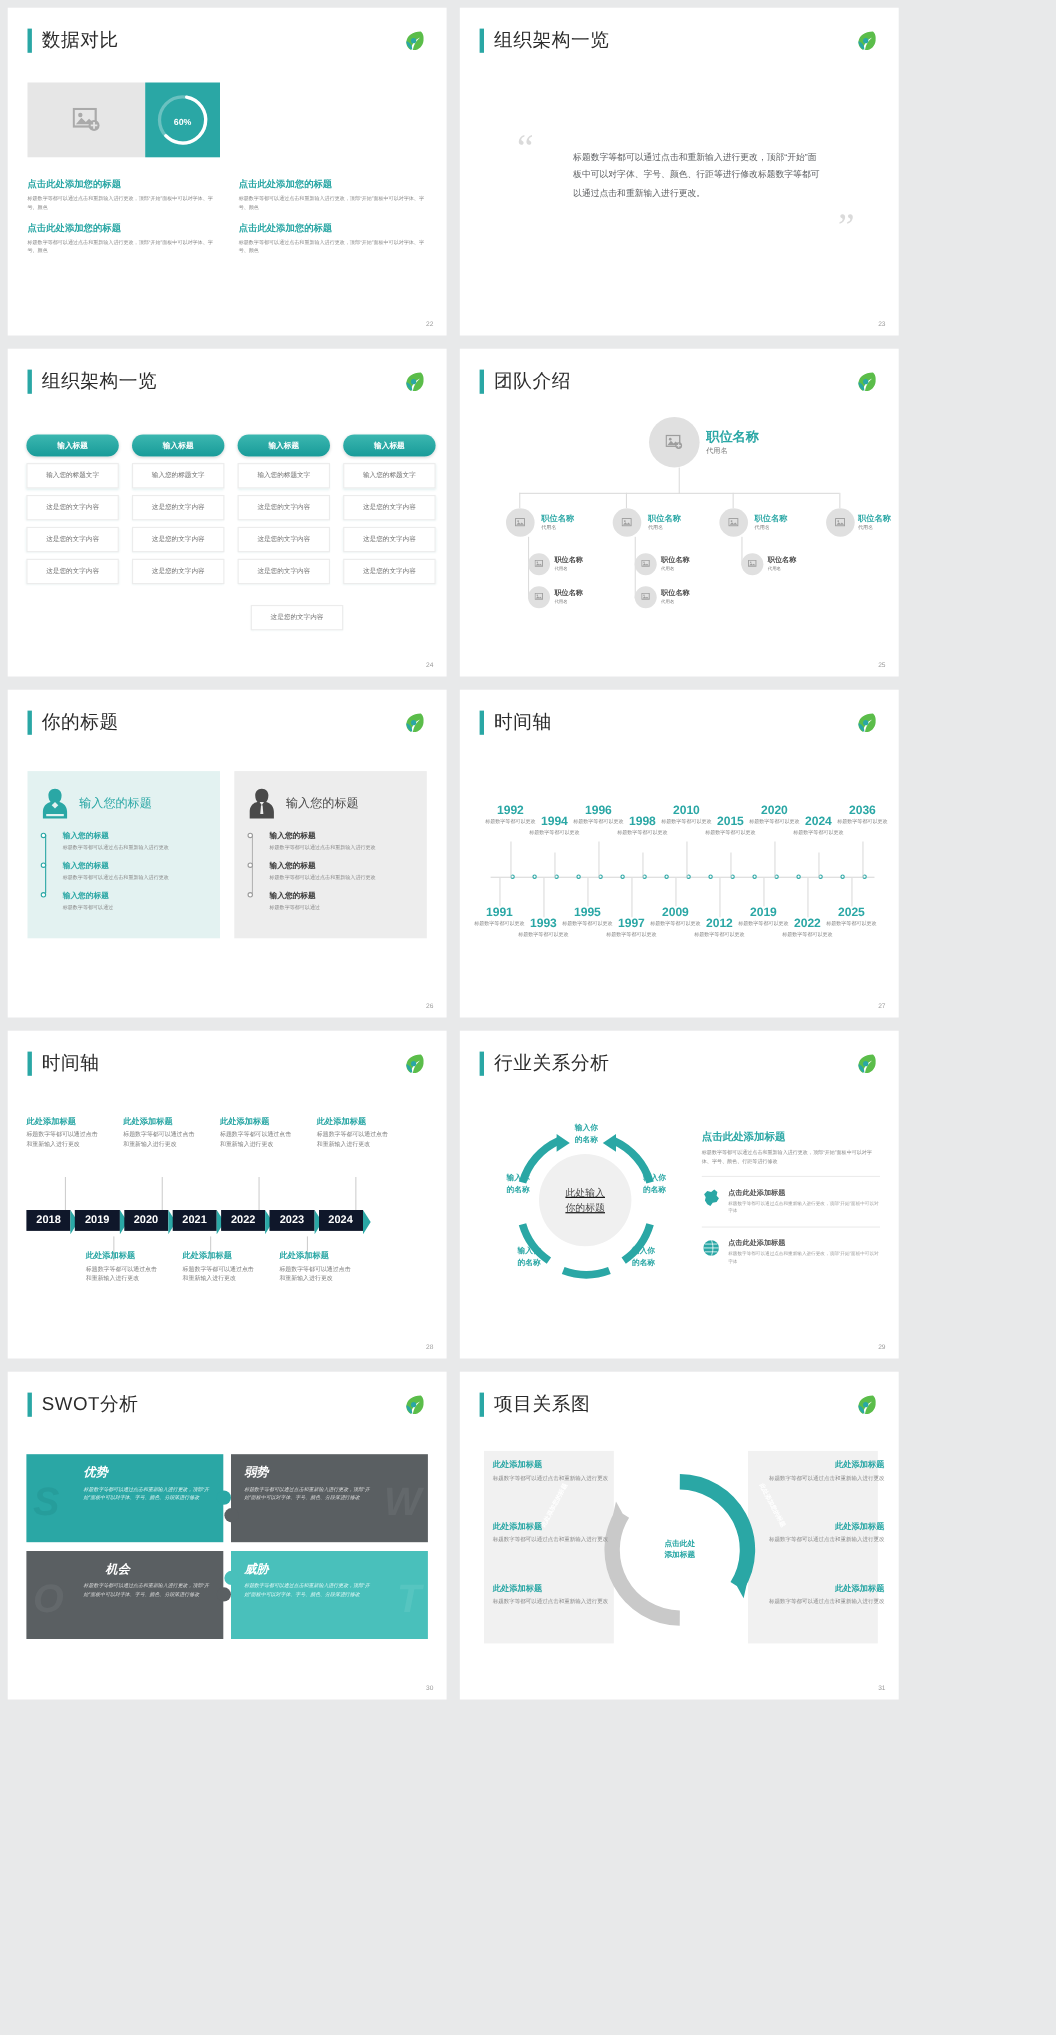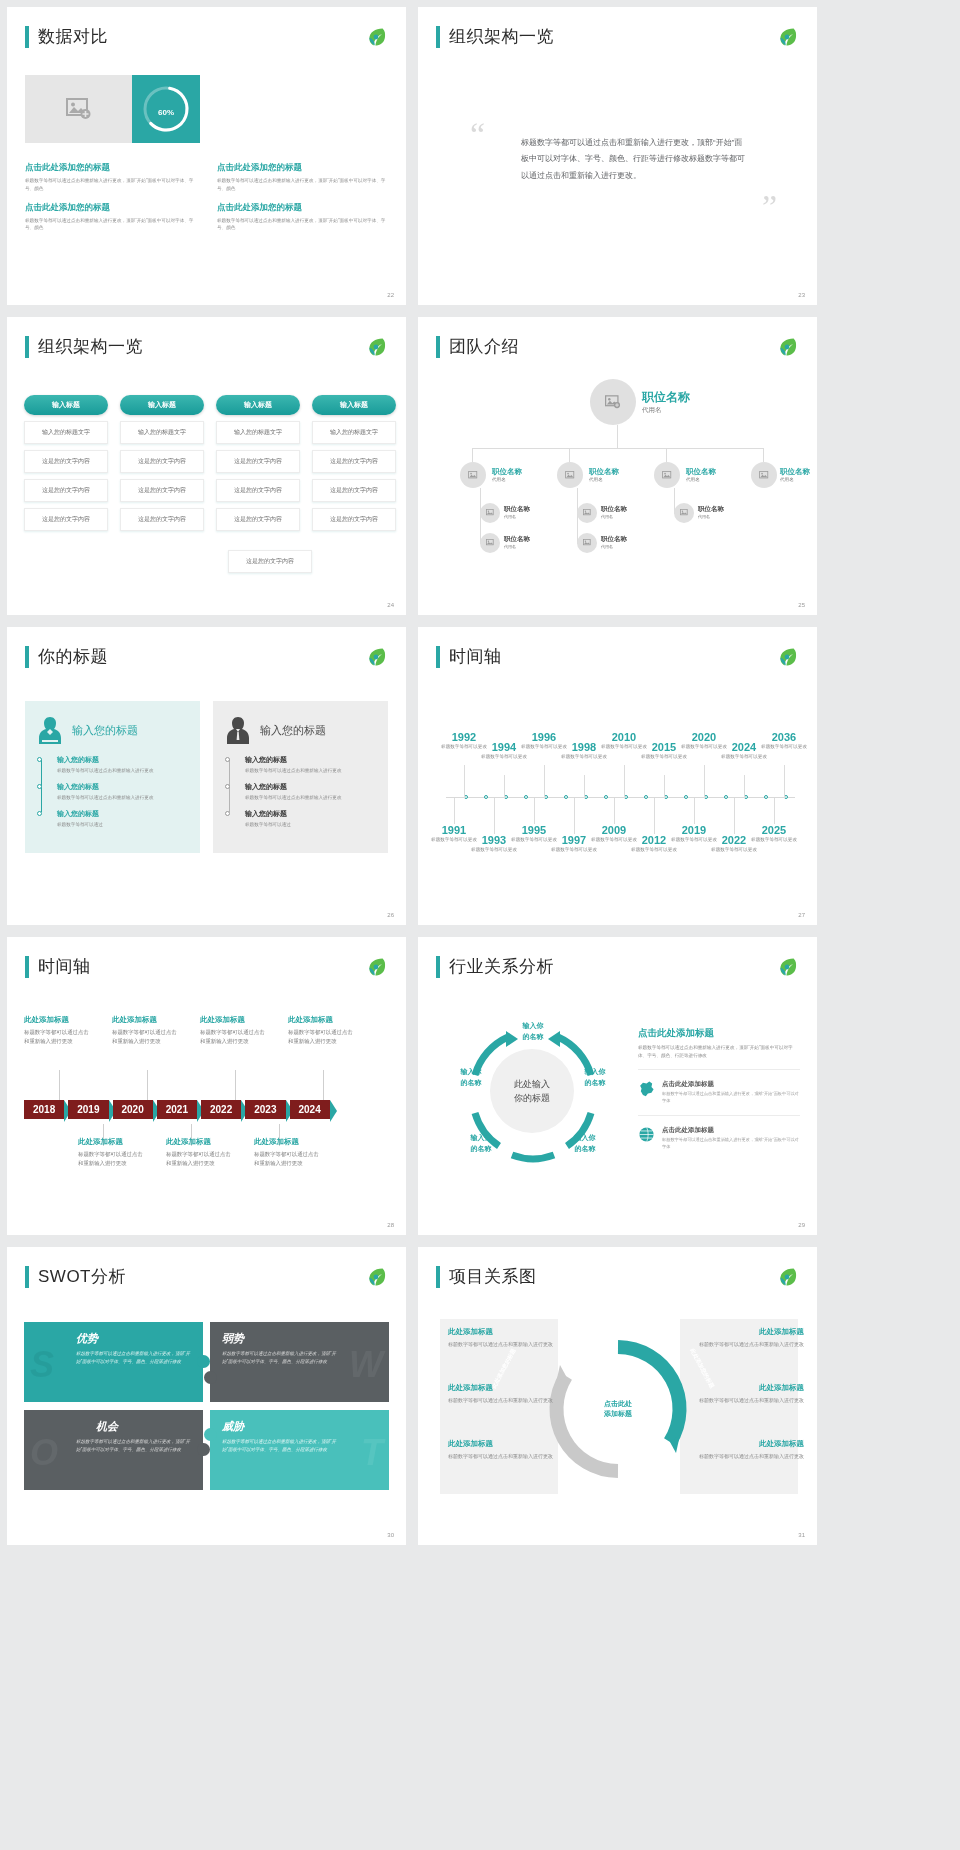--- a/index.html
+++ b/index.html
@@ -80,33 +80,33 @@
   
   .tl-axis { position:absolute; left:28px; right:22px; top:170px; height:1px; background:#d9d9d9; }
   .tl-tick { position:absolute; width:4px; height:4px; border-radius:50%; border:1px solid #2aa7a5; background:#fff; top:-2px; }
   .tl-year { position:absolute; text-align:center; width:50px; }
   .tl-y { color:#2aa7a5; font-weight:bold; font-size:11px; }
   .tl-d { color:#8a8a8a; font-size:4.6px; line-height:1.55; }
   .tl-stem { position:absolute; width:1px; background:#dcdcdc; }
 
   
   .s28-years { position:absolute; top:163px; left:17px; display:flex; }
-  .s28-chip { background:#7f1d1d; color:#fff; font-size:10px; font-weight:bold; padding:4px 9px; position:relative; margin-right:4px;}
+  .s28-chip { background:#0f172a; color:#fff; font-size:10px; font-weight:bold; padding:4px 9px; position:relative; margin-right:4px;}
   .s28-chip:after{ content:''; position:absolute; right:-7px; top:0; width:0;height:0;
       border-top:11px solid transparent;border-bottom:11px solid transparent;border-left:7px solid #2aa7a5;}
   .s28-top { position:absolute; top:78px; left:17px; display:flex; gap:18px;}
   .s28-bot { position:absolute; top:200px; left:71px; display:flex; gap:18px;}
   .s28-b { width:70px; }
   .s28-h { color:#2aa7a5; font-size:7.5px; font-weight:bold; margin-bottom:3px;}
   .s28-p { color:#7d7d7d; font-size:5.4px; line-height:1.7;}
   .s28-stem{ position:absolute; width:1px; background:#cfcfcf; }
 
   
   .s29-center { position:absolute; left:72px; top:112px; width:84px; height:84px; border-radius:50%; background:#f0f0f0;
-      display:flex; align-items:center; justify-content:center; text-align:right; }
+      display:flex; align-items:center; justify-content:center; text-align:right;text-decoration:underline; }
   .s29-ct { font-size:9px; color:#4a4a4a; line-height:1.6; }
   .s29-lab { position:absolute; color:#2aa7a5; font-weight:bold; font-size:7px; text-align:center; line-height:1.5; }
   .s29-rt { position:absolute; left:220px; top:90px; width:162px; }
   .s29-rh { color:#2aa7a5; font-size:9.5px; font-weight:bold; margin-bottom:4px; }
   .s29-rp { color:#8a8a8a; font-size:4.6px; line-height:1.75; }
   .s29-row { display:flex; gap:7px; padding:10px 0; border-top:1px solid #ececec; }
   .s29-ico { width:17px; height:17px; flex:none; }
   .s29-rt2 { font-size:6.5px; color:#555; font-weight:bold; margin-bottom:2px; }
   .s29-rp2 { font-size:4.2px; color:#9a9a9a; line-height:1.65; }
 

